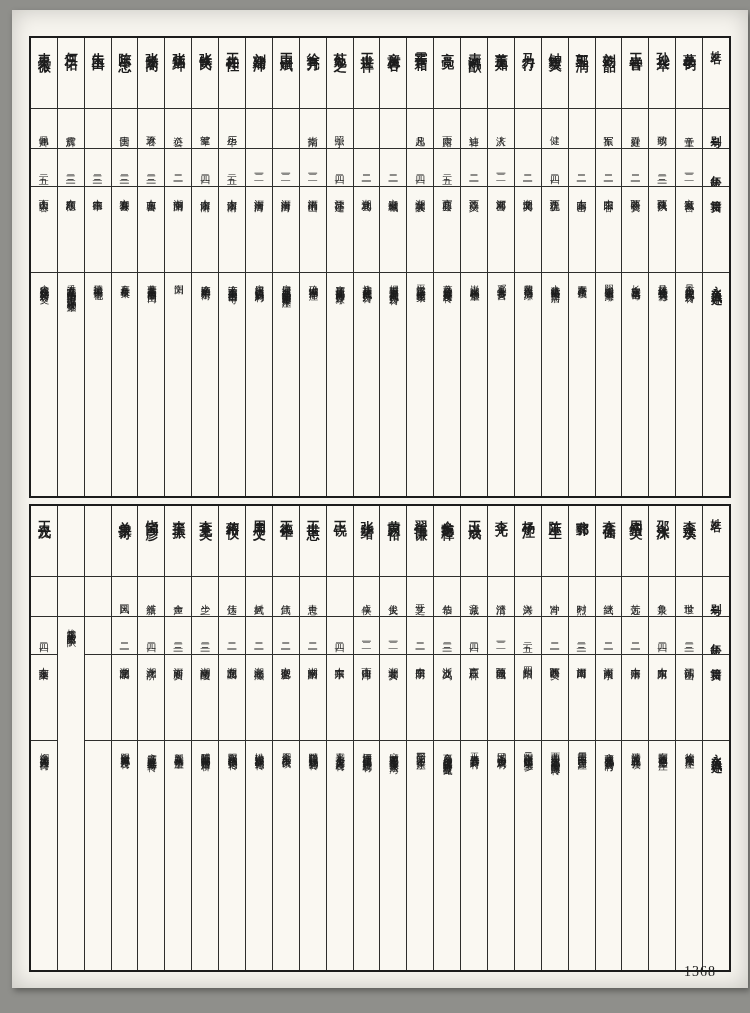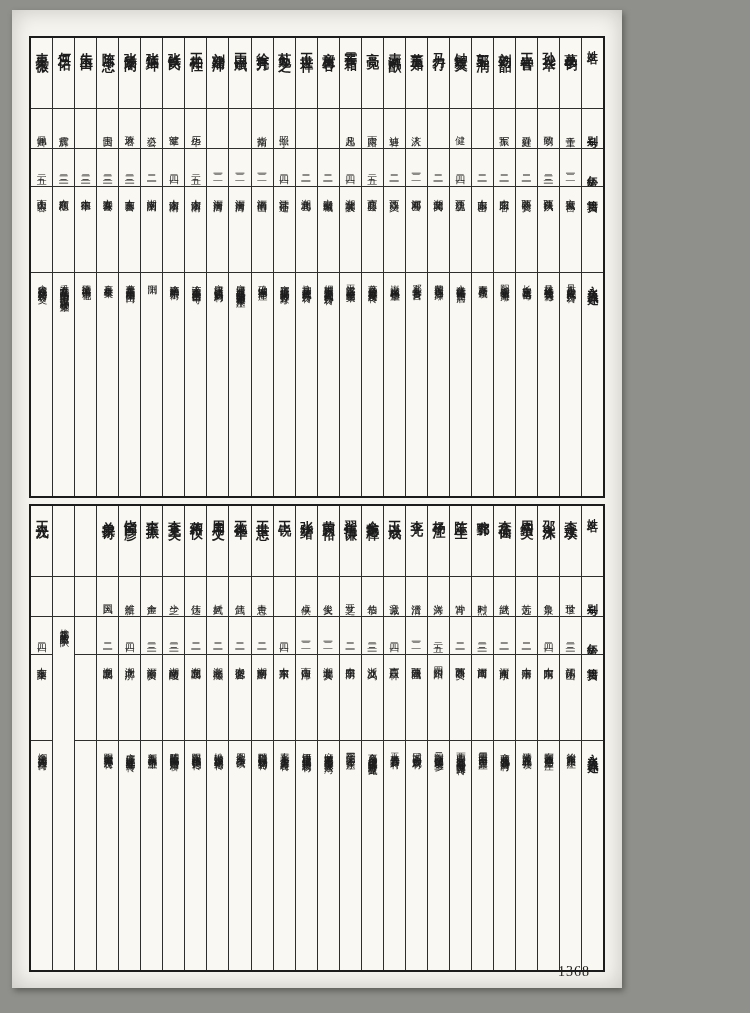--- a/index.html
+++ b/index.html
@@ -8,21 +8,21 @@
     width: 750px; height: 1013px;
     background: #8f8f8b;
     font-family: "Liberation Serif", "DejaVu Serif", serif;
     color: #1c1c1c;
     position: relative;
     overflow: hidden;
   }
   .sheet {
     position: absolute;
     left: 12px; top: 10px;
-    width: 610px; height: 978px;
+    width: 736px; height: 978px;
     background: #f6f4ee;
     box-shadow: inset 0 0 22px rgba(0,0,0,.20), 2px 3px 6px rgba(0,0,0,.35);
   }
   .tables { padding: 26px 17px 0 17px; }
   .dtable {
     display: flex;
     flex-direction: row-reverse; 
     border: 2px solid #1c1c1c;
     background: #faf8f2;
   }

